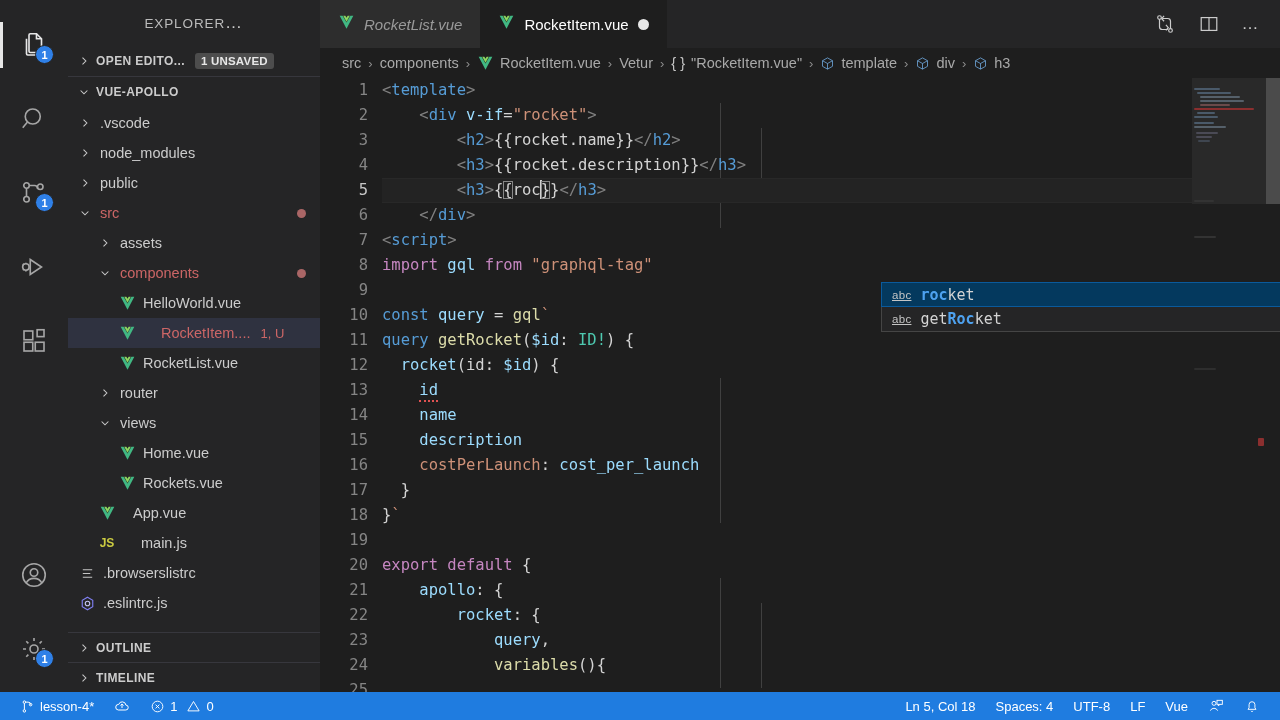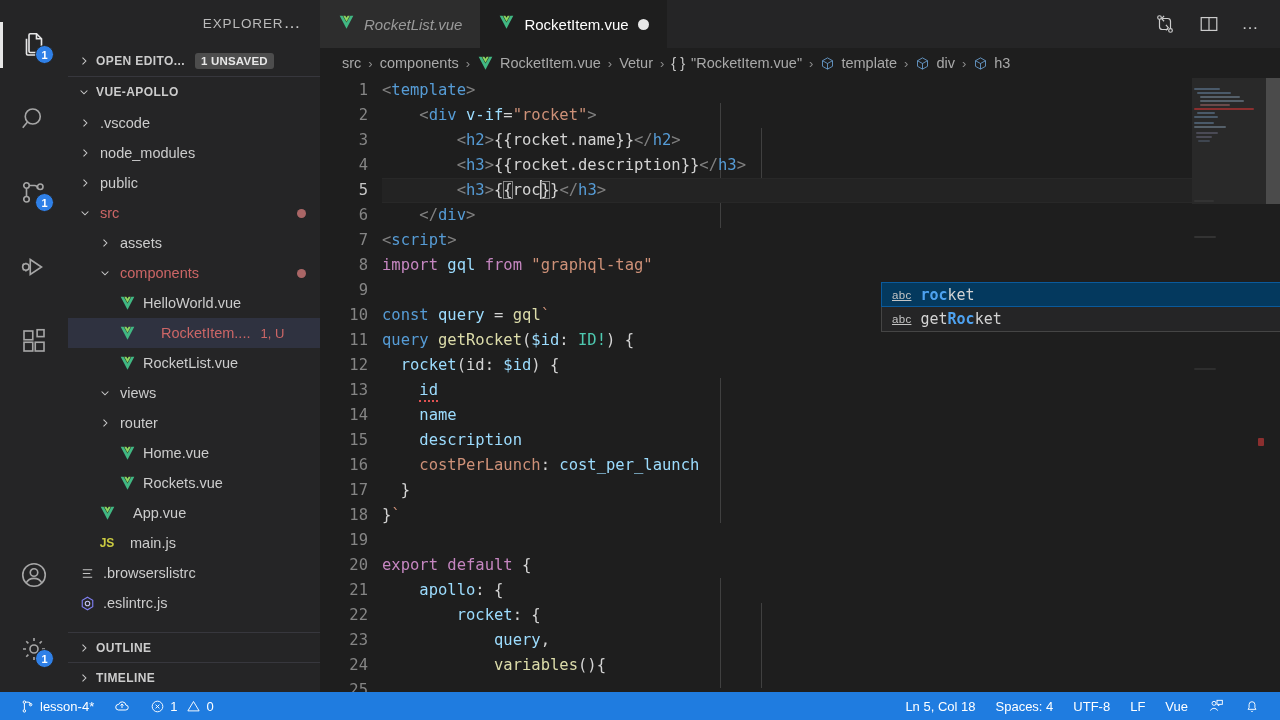--- a/index.html
+++ b/index.html
@@ -33,21 +33,21 @@
     background: #2f80e7; color: #fff;
     font-size: 11px; font-weight: bold;
     display: flex; align-items: center; justify-content: center;
     padding: 0 5px; border: 1px solid #252526;
   }
   .act-spacer { flex: 1; }
 
   
   .sidebar { width: 252px; flex: 0 0 252px; background: #252526; display: flex; flex-direction: column; min-height: 0; }
   .sb-title {
-    height: 46px; display: flex; align-items: center; justify-content: flex-end;
+    height: 46px; display: flex; align-items: center; justify-content: center;
     padding: 0 18px 0 18px; color: #bbbbbb; font-size: 13.5px; letter-spacing: .9px;
   }
   .sb-dots { color: #cccccc; font-size: 17px; letter-spacing: 1.5px; line-height: 10px; cursor: pointer; }
   .sb-section-head {
     height: 30px; display: flex; align-items: center; gap: 4px; padding-left: 8px;
     color: #cccccc; font-size: 12px; font-weight: bold; letter-spacing: .4px; cursor: pointer;
     border-top: 1px solid #37373d;
   }
   .sb-section-head.first { border-top: none; }
   .chev { width: 16px; height: 16px; flex: 0 0 16px; display: flex; align-items: center; justify-content: center; }
@@ -338,33 +338,33 @@
                 <path d="M2 1h4.3L12 11 17.7 1H22L12 20z" fill="#41b883"></path>
                 <path d="M7.2 1h3.1L12 4 13.7 1h3.1L12 10z" fill="#8ed85f"></path>
               </svg>
             </span>
             <span class="fname" style="color:#cccccc;margin-left:5px">RocketList.vue</span>
           </div>
           <div class="row">
             <span style="width:28px;flex:0 0 28px"></span>
             <span class="twisty">
               <svg width="12" height="12" viewBox="0 0 16 16" fill="none" stroke="#cccccc" stroke-width="1.4">
+                <path d="M6 3.5 10.5 8 6 12.5"></path>
+              </svg>
+            </span>
+            <span class="fname" style="color:#cccccc;margin-left:6px">router</span>
+          </div>
+          <div class="row">
+            <span style="width:28px;flex:0 0 28px"></span>
+            <span class="twisty">
+              <svg width="12" height="12" viewBox="0 0 16 16" fill="none" stroke="#cccccc" stroke-width="1.4">
                 <path d="M3.5 6 8 10.5 12.5 6"></path>
               </svg>
             </span>
             <span class="fname" style="color:#cccccc;margin-left:6px">views</span>
-          </div>
-          <div class="row">
-            <span style="width:28px;flex:0 0 28px"></span>
-            <span class="twisty">
-              <svg width="12" height="12" viewBox="0 0 16 16" fill="none" stroke="#cccccc" stroke-width="1.4">
-                <path d="M6 3.5 10.5 8 6 12.5"></path>
-              </svg>
-            </span>
-            <span class="fname" style="color:#cccccc;margin-left:6px">router</span>
           </div>
           <div class="row">
             <span style="width:48px;flex:0 0 48px"></span>
             <span class="ficon">
               <svg width="17" height="15" viewBox="0 0 24 22">
                 <path d="M2 1h4.3L12 11 17.7 1H22L12 20z" fill="#41b883"></path>
                 <path d="M7.2 1h3.1L12 4 13.7 1h3.1L12 10z" fill="#8ed85f"></path>
               </svg>
             </span>
             <span class="fname" style="color:#cccccc;margin-left:5px">Home.vue</span>
@@ -387,21 +387,21 @@
                 <path d="M7.2 1h3.1L12 4 13.7 1h3.1L12 10z" fill="#8ed85f"></path>
               </svg>
             </span>
             <span class="fname" style="color:#cccccc;margin-left:15px">App.vue</span>
           </div>
           <div class="row">
             <span style="width:28px;flex:0 0 28px"></span>
             <span class="ficon">
               <span style="color:#cbcb41;font-size:12px;font-weight:bold;font-family:'Liberation Sans',sans-serif">JS</span>
             </span>
-            <span class="fname" style="color:#cccccc;margin-left:12px">main.js</span>
+            <span class="fname" style="color:#cccccc;margin-left:23px">main.js</span>
           </div>
           <div class="row">
             <span style="width:8px;flex:0 0 8px"></span>
             <span class="ficon">
               <svg width="15" height="15" viewBox="0 0 16 16" stroke="#c5c5c5" stroke-width="1.2">
                 <path d="M3 4h10M3 8h8M3 12h10"></path>
               </svg>
             </span>
             <span class="fname" style="color:#cccccc;margin-left:5px">.browserslistrc</span>
           </div>

